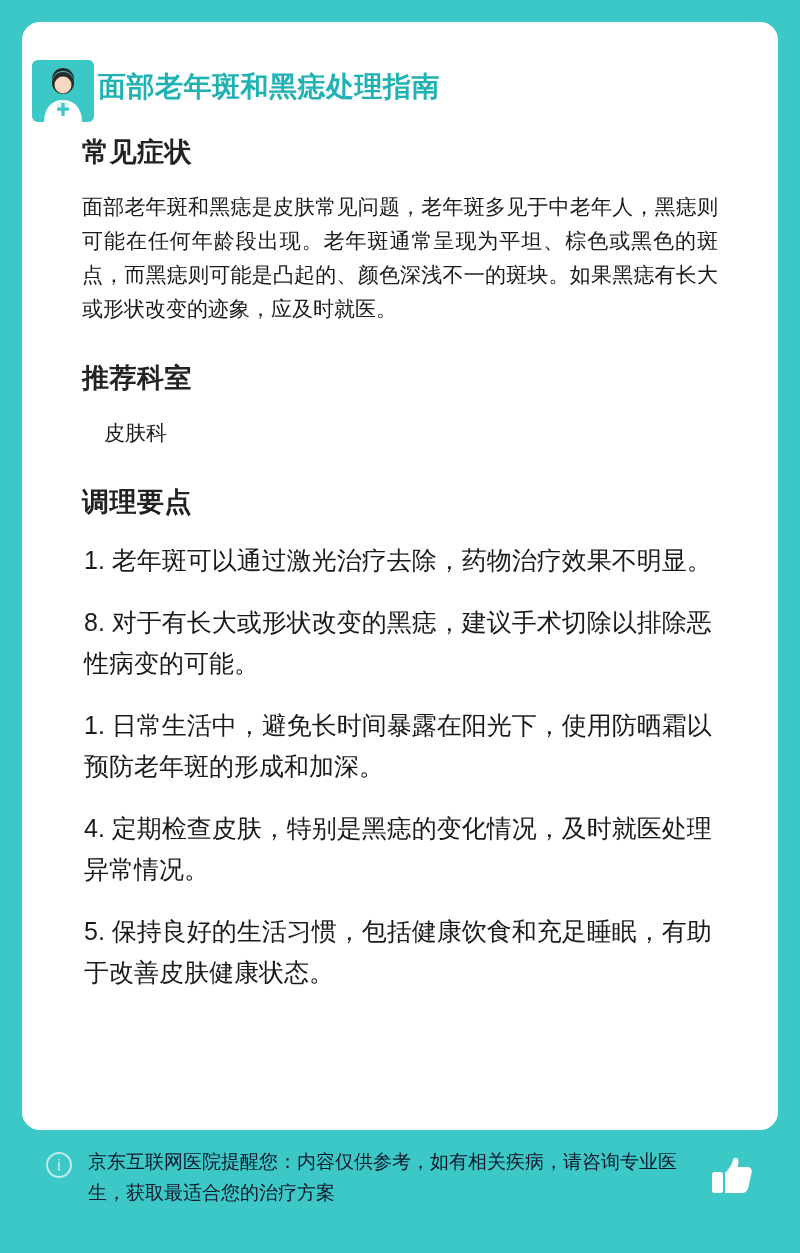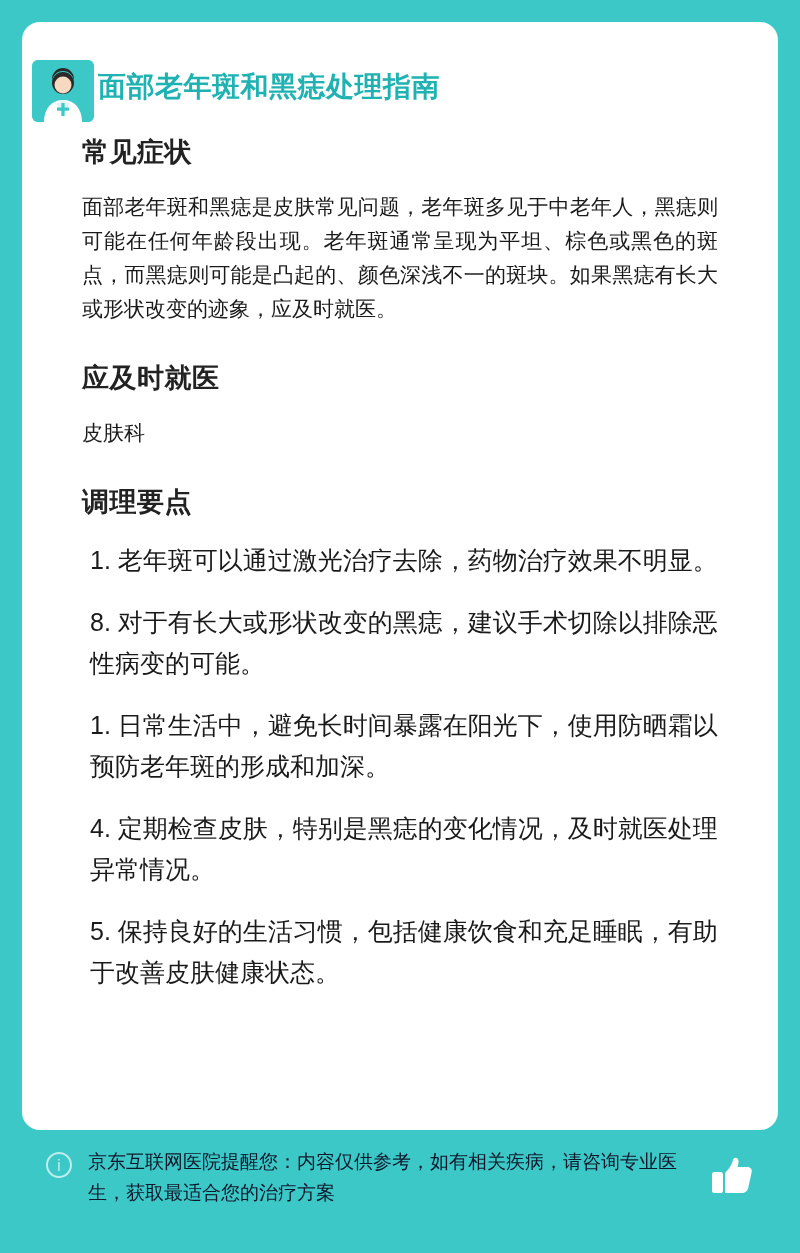--- a/index.html
+++ b/index.html
@@ -64,26 +64,27 @@
   h2.section.first { margin-top: 24px; }
   p.body {
     font-size: 21px;
     line-height: 1.62;
     color: #1a1a1a;
     margin: 0 0 18px 0;
     text-align: justify;
   }
   p.body.plain {
     margin-bottom: 6px;
+    margin-left: 22px;
   }
   .list p {
     font-size: 25px;
     line-height: 1.62;
     color: #1a1a1a;
-    margin: 0 0 22px 8px;
+    margin: 0 0 22px 2px;
   }
   .list p:last-child { margin-bottom: 10px; }
 
   
   .footer {
     position: relative;
     display: flex;
     align-items: flex-start;
     padding: 16px 24px 20px 24px;
     min-height: 86px;
@@ -135,21 +136,21 @@
       </svg>
     </div>
 
     <div class="header">
       <h1 class="title">面部老年斑和黑痣处理指南</h1>
     </div>
 
     <h2 class="section first">常见症状</h2>
     <p class="body">面部老年斑和黑痣是皮肤常见问题，老年斑多见于中老年人，黑痣则可能在任何年龄段出现。老年斑通常呈现为平坦、棕色或黑色的斑点，而黑痣则可能是凸起的、颜色深浅不一的斑块。如果黑痣有长大或形状改变的迹象，应及时就医。</p>
 
-    <h2 class="section">应及时就医</h2>
+    <h2 class="section">推荐科室</h2>
     <p class="body plain">皮肤科</p>
 
     <h2 class="section">调理要点</h2>
     <div class="list">
       <p>1. 老年斑可以通过激光治疗去除，药物治疗效果不明显。</p>
       <p>8. 对于有长大或形状改变的黑痣，建议手术切除以排除恶性病变的可能。</p>
       <p>1. 日常生活中，避免长时间暴露在阳光下，使用防晒霜以预防老年斑的形成和加深。</p>
       <p>4. 定期检查皮肤，特别是黑痣的变化情况，及时就医处理异常情况。</p>
       <p>5. 保持良好的生活习惯，包括健康饮食和充足睡眠，有助于改善皮肤健康状态。</p>
     </div>

